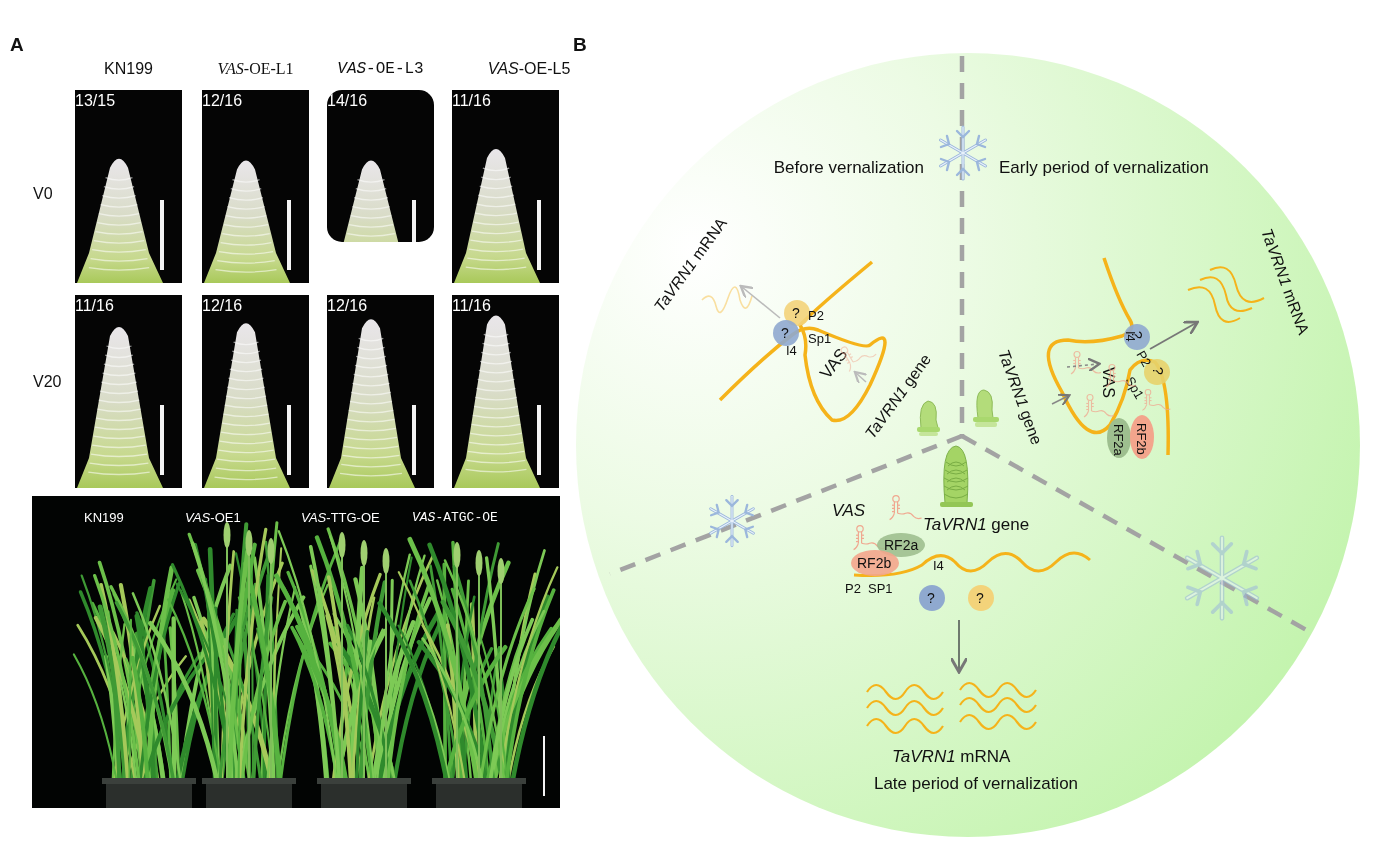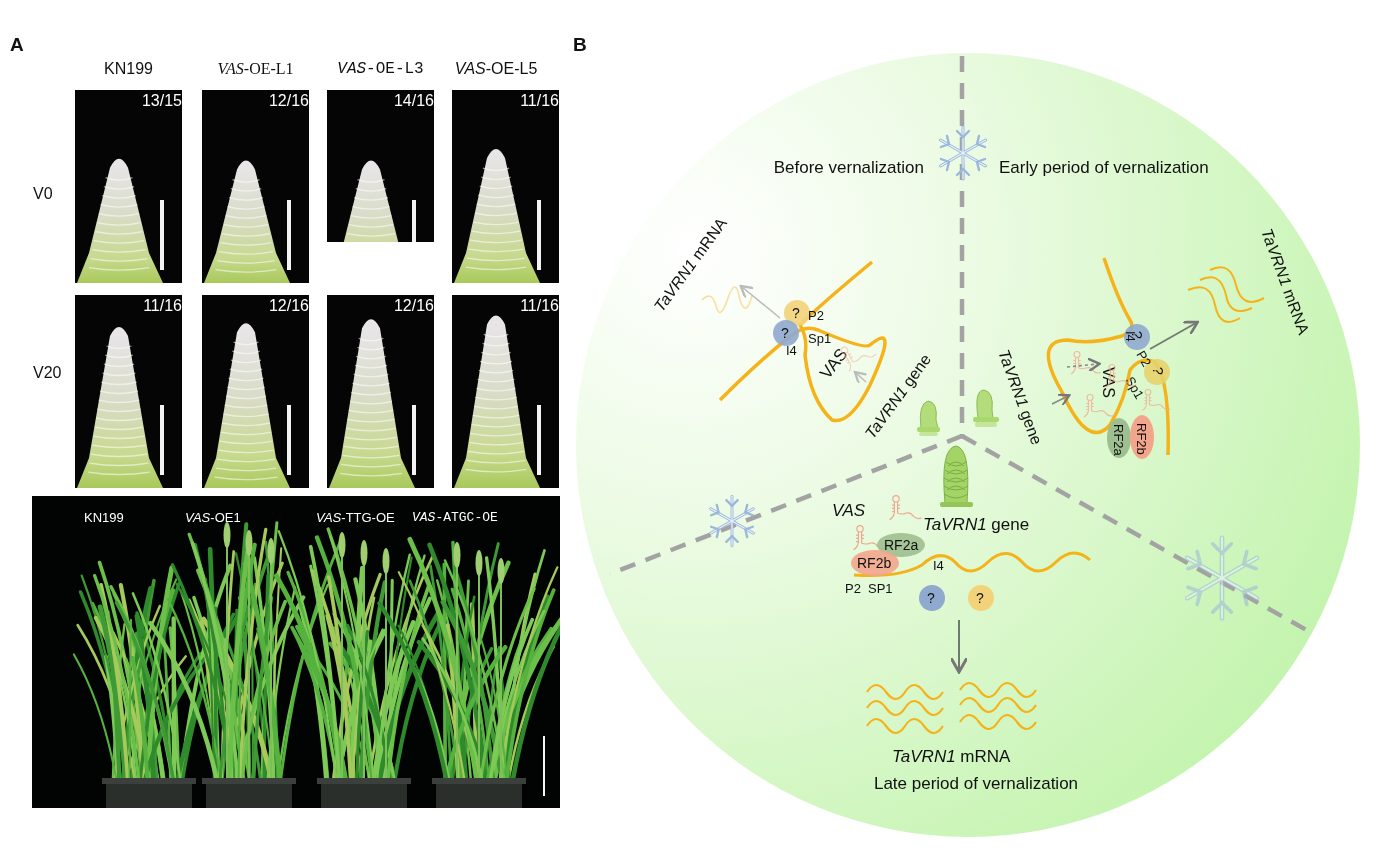--- a/index.html
+++ b/index.html
@@ -1,43 +1,43 @@
 <!DOCTYPE html>
 <html><head>
 <meta charset="utf-8">
 <style>
   html, body { margin:0; padding:0; background:#ffffff; }
   body { width:1379px; height:866px; position:relative; overflow:hidden; font-family:"Liberation Sans", sans-serif; color:#111; }
   .panel-letter { position:absolute; font-weight:bold; font-size:19px; }
   .col-label { position:absolute; font-size:16px; text-align:center; width:140px; white-space:nowrap; }
   .row-label { position:absolute; font-size:16px; }
   .spike-box { position:absolute; background:#050505; overflow:hidden; }
-  .spike-box .ratio { position:absolute; top:2px; left:0; right:0; text-align:right; color:#fff; font-size:16px; }
+  .spike-box .ratio { position:absolute; top:2px; left:0; right:0; text-align:left; color:#fff; font-size:16px; }
   .spike-box svg { position:absolute; left:0; top:0; }
   .scale-bar { position:absolute; width:4px; background:#f4f4f4; }
   .plants { position:absolute; left:32px; top:496px; width:528px; height:312px; background:#020403; overflow:hidden; }
   .plant-label { position:absolute; top:14px; color:#fff; font-size:13px; white-space:nowrap; }
   i.it { font-style:italic; }
   #diagram { position:absolute; left:570px; top:0; }
   .dtext { font-family:"Liberation Sans", sans-serif; fill:#111; }
 </style>
 </head>
 <body>
 
 <div class="panel-letter" style="left:10px; top:34px;">A</div>
 
 <div id="col-labels">
     <div class="col-label" style="left: 58.5px; top: 60px;"><i class="it"></i><span>KN199</span></div>
     <div class="col-label" style="left: 185.5px; top: 60px; font-family: Liberation Serif, serif;"><i class="it">VAS</i><span>-OE-L1</span></div>
     <div class="col-label" style="left: 310.5px; top: 60px; font-family: Liberation Mono, monospace;"><i class="it">VAS</i><span>-OE-L3</span></div>
-    <div class="col-label" style="left: 426px; top: 60px;"><i class="it">VAS</i><span>-OE-L5</span></div>
+    <div class="col-label" style="left: 459px; top: 60px;"><i class="it">VAS</i><span>-OE-L5</span></div>
   </div>
 <div id="row-labels">
     <div class="row-label" style="left: 33px; top: 150px; margin-top: 35px;">V0</div>
-    <div class="row-label" style="left: 33px; top: 364px;">V20</div>
+    <div class="row-label" style="left: 33px; top: 373px;">V20</div>
   </div>
 <div id="spikes">
     <div class="spike-box" style="left: 75px; top: 90px; width: 107px; height: 193px;">
       <svg width="107" height="193">
         <defs>
           <linearGradient id="g00" x1="0" y1="0" x2="0" y2="1">
             <stop offset="0" stop-color="#e9e6ea"></stop>
             <stop offset="0.45" stop-color="#d9dcc8"></stop>
             <stop offset="0.8" stop-color="#c7d98e"></stop>
             <stop offset="1" stop-color="#a9c95a"></stop>
@@ -78,21 +78,21 @@
         <path d="M21.999528968440885,134.62 Q44,139.62 66.00047103155912,134.62" stroke="rgba(255,255,255,0.55)" stroke-width="1.3" fill="none"></path>
         <path d="M20.303815355628828,143.62 Q44,148.62 67.69618464437117,143.62" stroke="rgba(255,255,255,0.55)" stroke-width="1.3" fill="none"></path>
         <path d="M18.608101742816768,152.62 Q44,157.62 69.39189825718323,152.62" stroke="rgba(255,255,255,0.55)" stroke-width="1.3" fill="none"></path>
         <path d="M16.91238813000471,161.62 Q44,166.62 71.08761186999529,161.62" stroke="rgba(255,255,255,0.55)" stroke-width="1.3" fill="none"></path>
         <path d="M15.21667451719265,170.62 Q44,175.62 72.78332548280736,170.62" stroke="rgba(255,255,255,0.55)" stroke-width="1.3" fill="none"></path>
         <path d="M13.520960904380594,179.62 Q44,184.62 74.47903909561941,179.62" stroke="rgba(255,255,255,0.55)" stroke-width="1.3" fill="none"></path>
       </svg>
       <div class="ratio">12/16</div>
       <div class="scale-bar" style="left: 85px; top: 110px; height: 70px;"></div>
     </div>
-    <div class="spike-box" style="left: 327px; top: 90px; width: 107px; height: 152px;">
+    <div class="spike-box" style="left: 327px; top: 90px; width: 107px; height: 152px; border-radius: 15px;">
       <svg width="107" height="193">
         <defs>
           <linearGradient id="g02" x1="0" y1="0" x2="0" y2="1">
             <stop offset="0" stop-color="#e9e6ea"></stop>
             <stop offset="0.45" stop-color="#d9dcc8"></stop>
             <stop offset="0.8" stop-color="#c7d98e"></stop>
             <stop offset="1" stop-color="#a9c95a"></stop>
           </linearGradient>
         </defs>
         <path d="M35,79.62 Q44,61.620000000000005 53,79.62 L74,163 L88,193 L2,193 L14,163 Z" fill="url(#g02)"></path>
@@ -471,21 +471,21 @@
       <ellipse cx="425" cy="59" rx="3.5" ry="13" fill="#9fcf70"></ellipse>
       <line x1="447" y1="292" x2="447" y2="55" stroke="#7fbf5a" stroke-width="2"></line>
       <ellipse cx="447" cy="67" rx="3.5" ry="13" fill="#9fcf70"></ellipse>
       <line x1="469" y1="292" x2="469" y2="63" stroke="#7fbf5a" stroke-width="2"></line>
       <ellipse cx="469" cy="75" rx="3.5" ry="13" fill="#9fcf70"></ellipse>
       <rect x="404" y="285" width="86" height="27" fill="#2b2f2c"></rect>
       <rect x="400" y="282" width="94" height="6" fill="#3b403c"></rect>
     </svg>
   <div class="plant-label" style="left:52px;"><i class="it"></i><span>KN199</span></div>
   <div class="plant-label" style="left:153px;text-align:center;"><i class="it">VAS</i><span>-OE1</span></div>
-  <div class="plant-label" style="left:284px;"><i class="it">VAS</i><span>-TTG-OE</span></div>
+  <div class="plant-label" style="left:269px;"><i class="it">VAS</i><span>-TTG-OE</span></div>
   <div class="plant-label" style="left:380px;font-family:Liberation Mono, monospace;"><i class="it">VAS</i><span>-ATGC-OE</span></div>
   <div class="scale-bar" style="left:511px; top:240px; height:60px; width:2px;"></div>
 </div>
 
 <div class="panel-letter" style="left:573px; top:34px;">B</div>
 
 <svg id="diagram" width="809" height="866">
   <defs>
     <radialGradient id="circGrad" cx="0.15" cy="0.25" r="1.0">
       <stop offset="0" stop-color="#ffffff"></stop>

